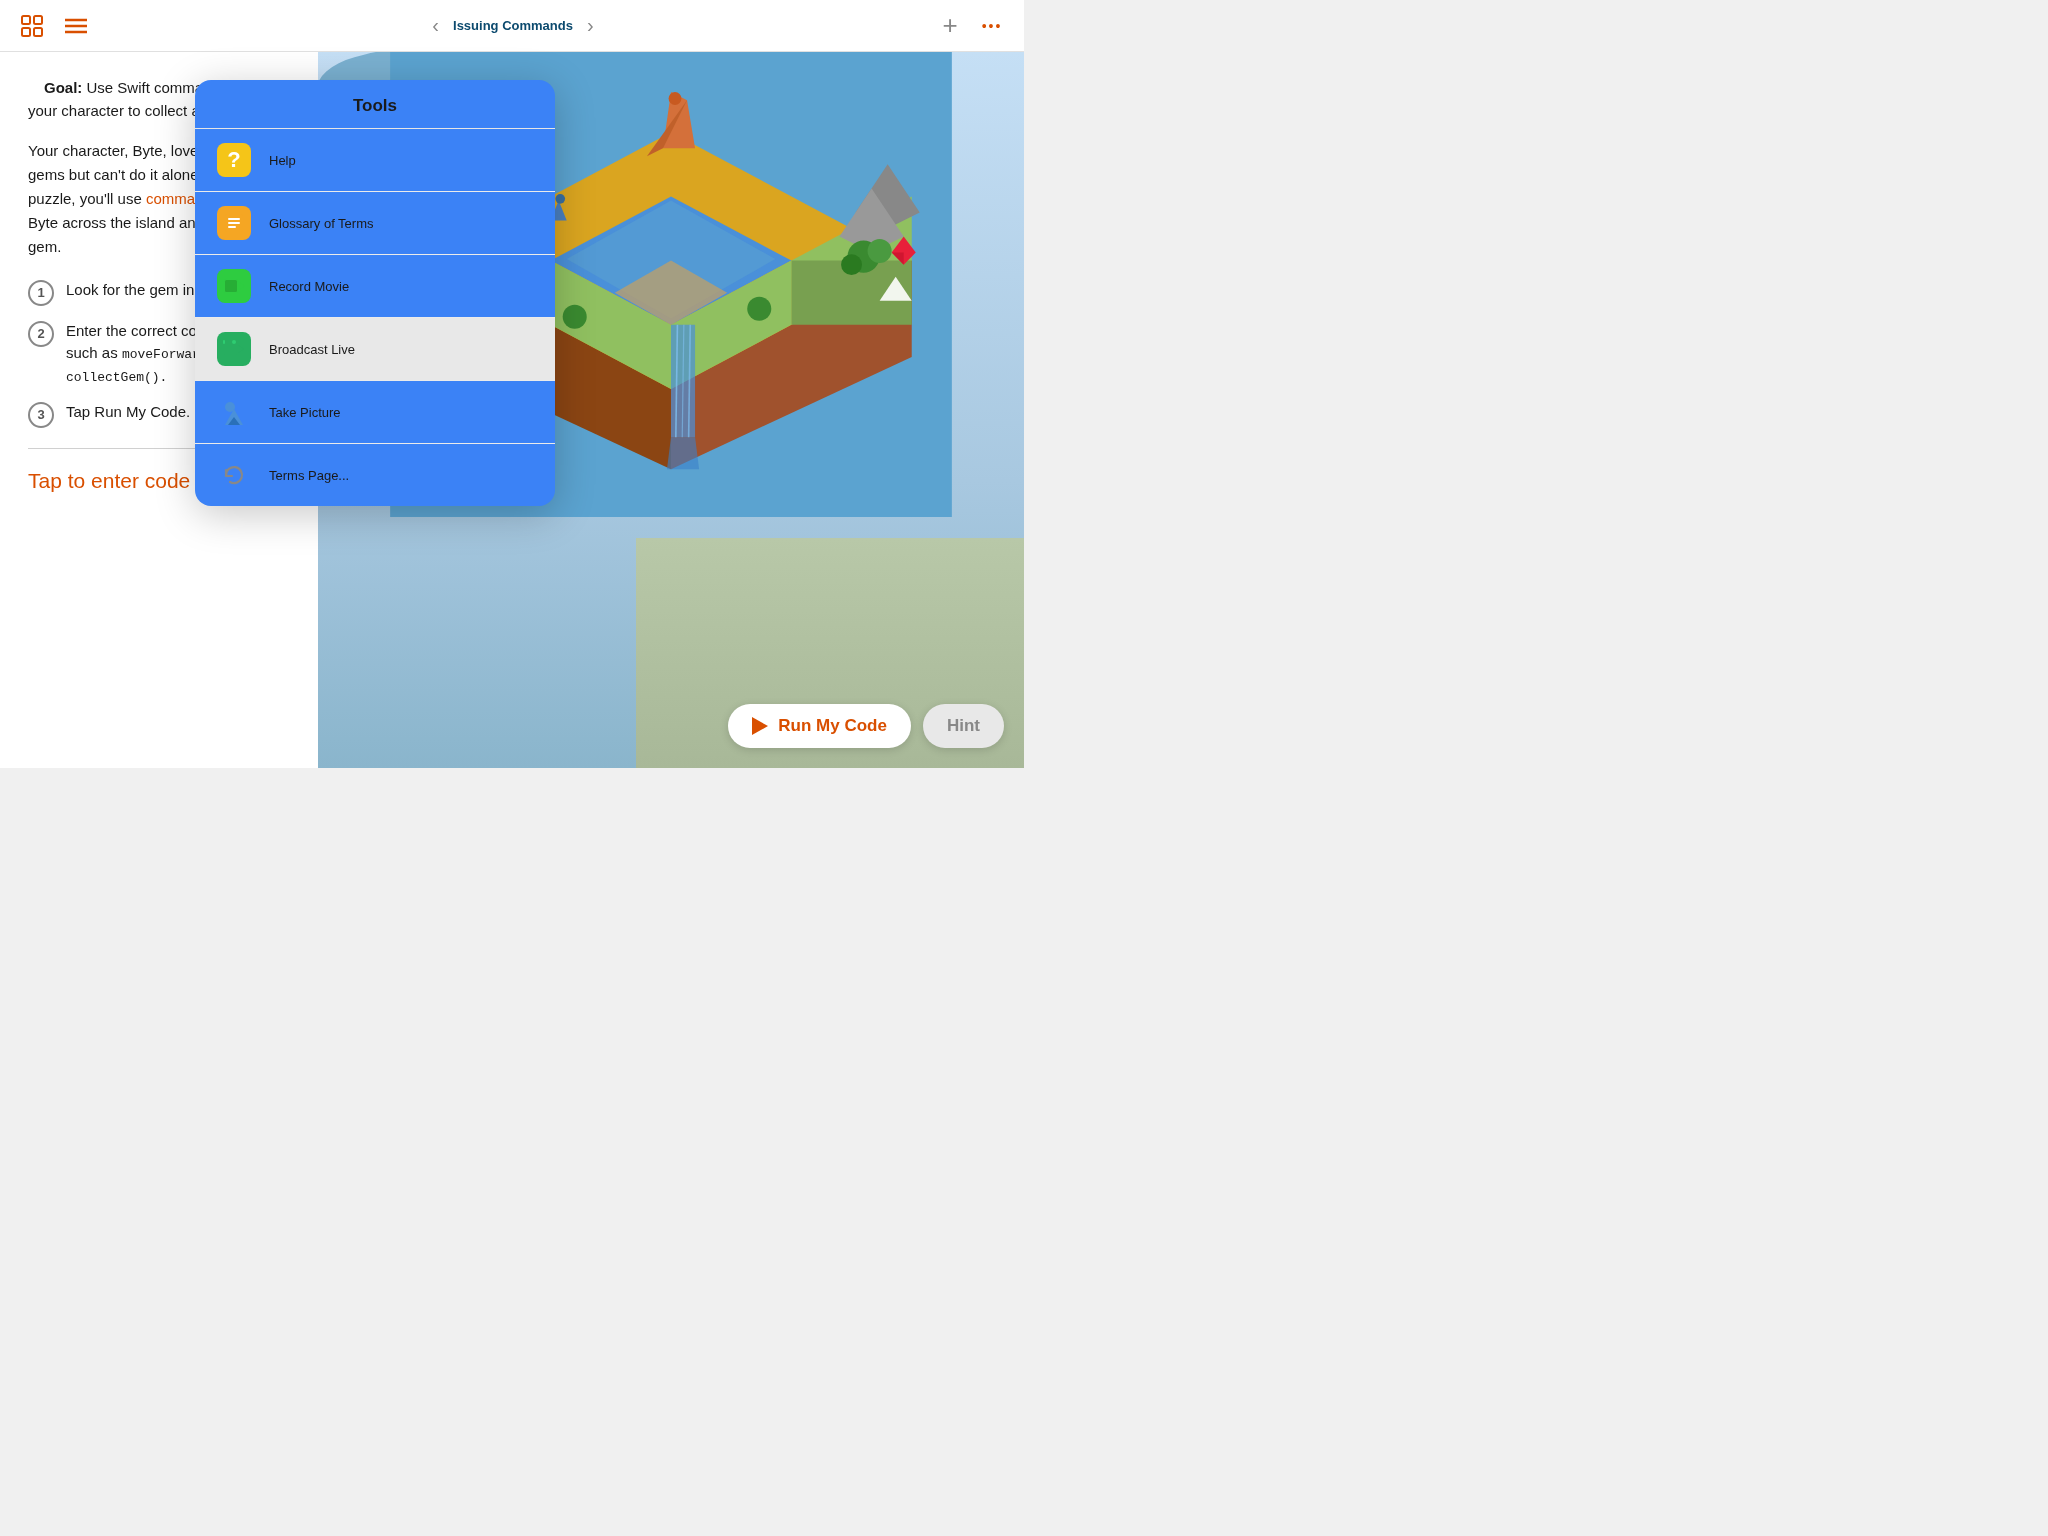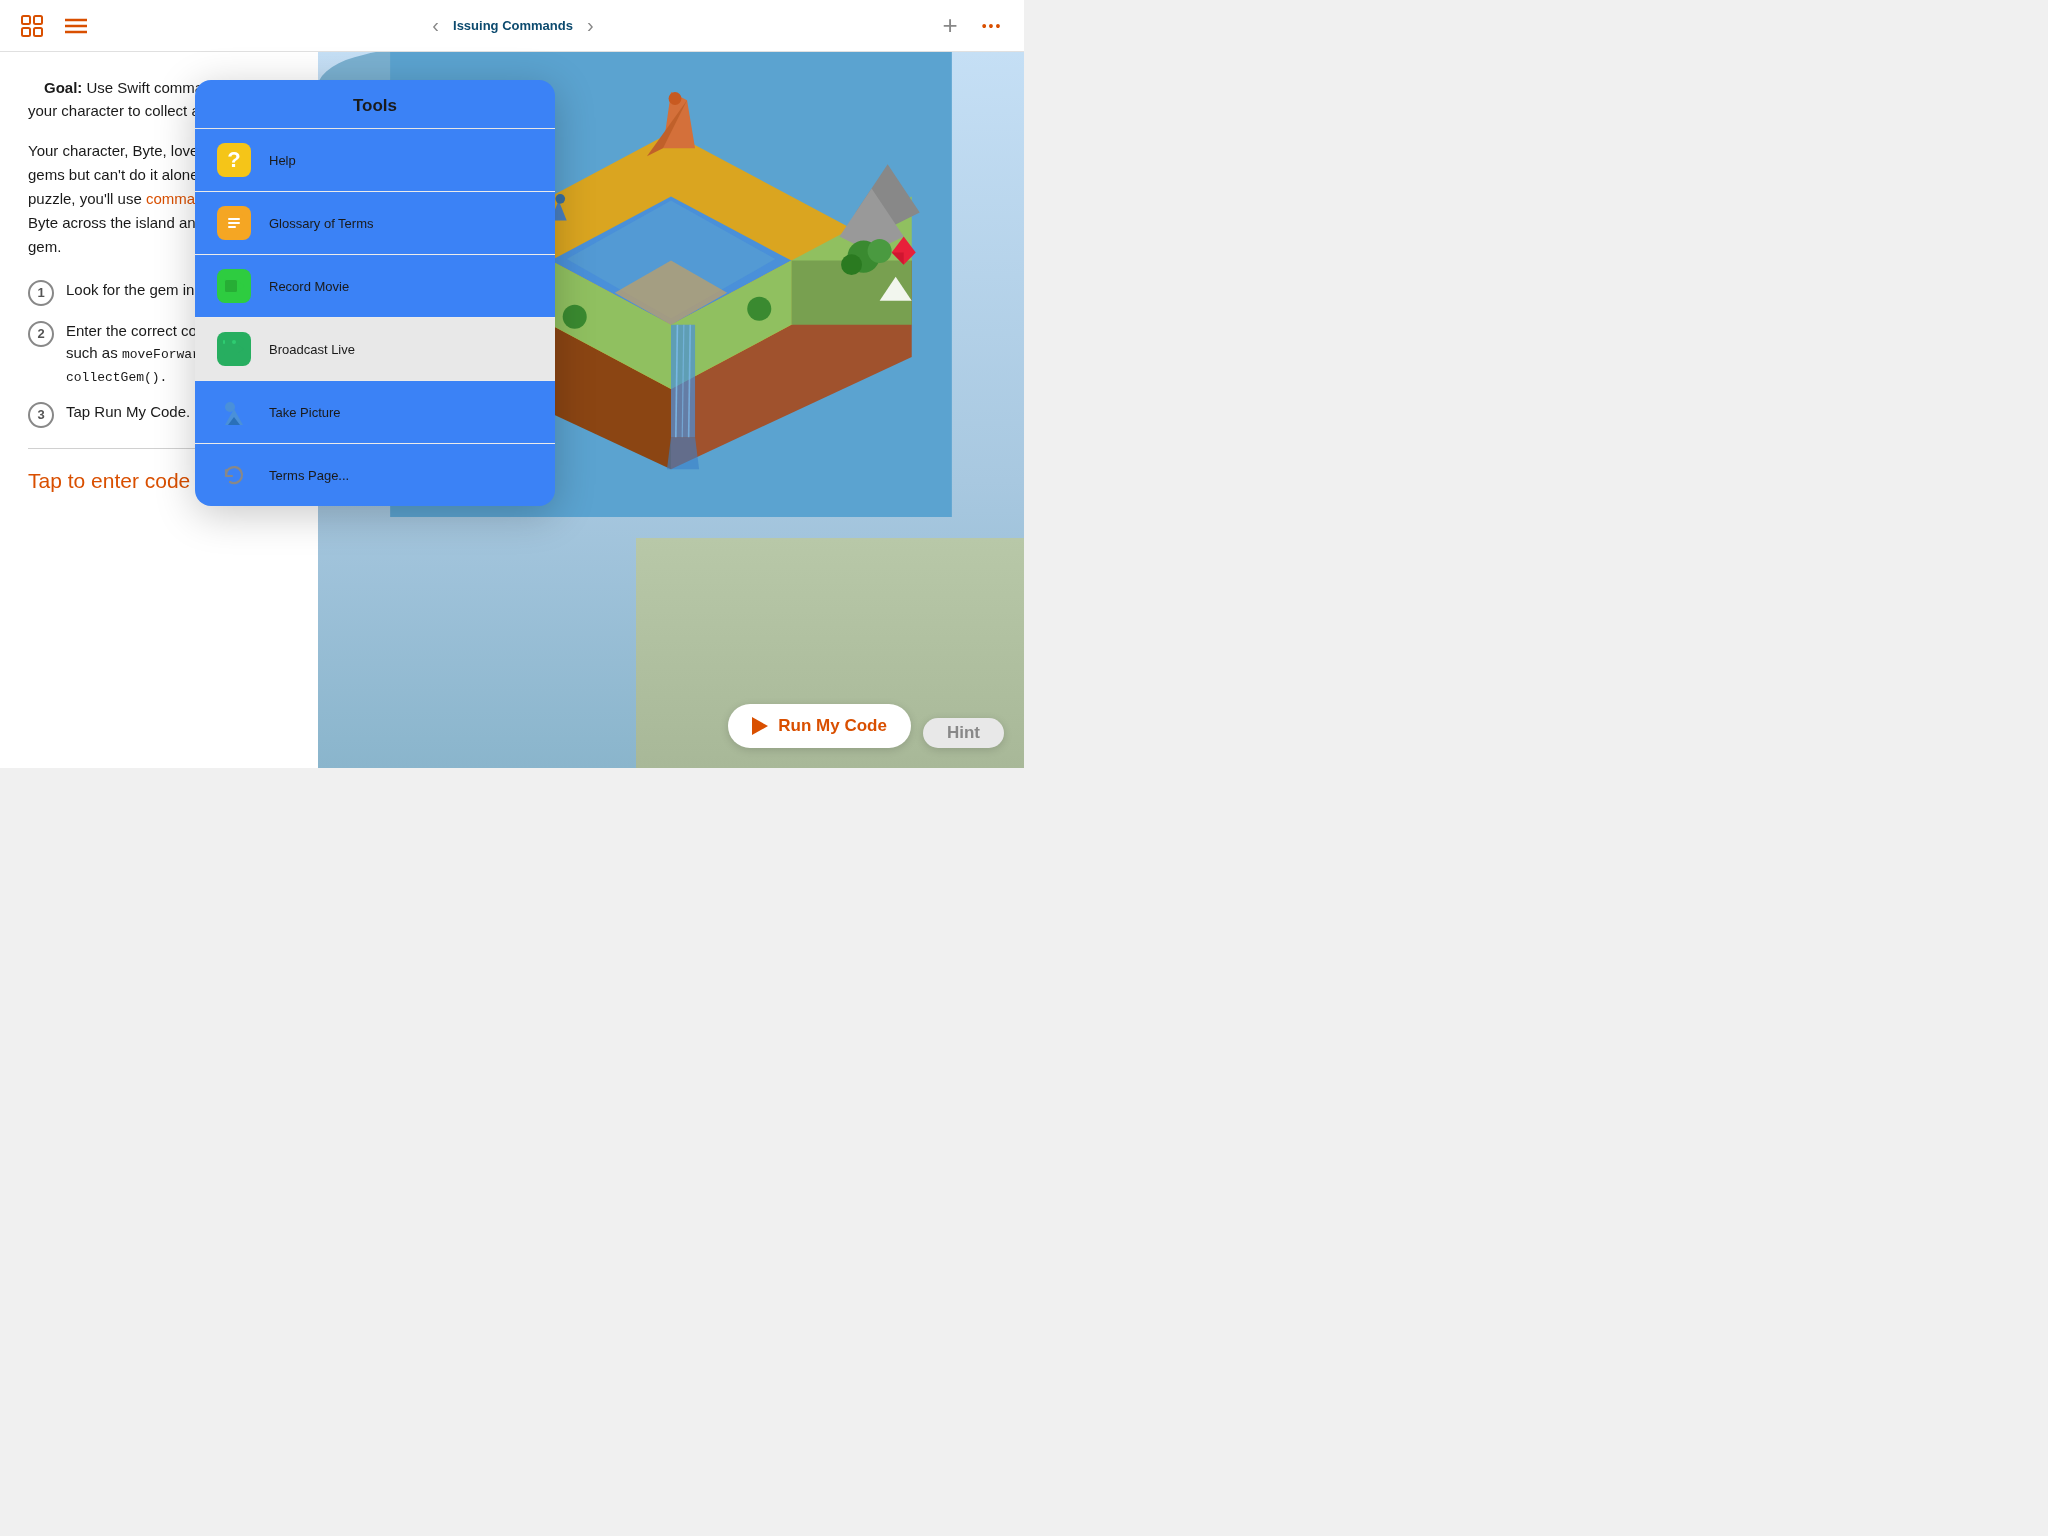--- a/index.html
+++ b/index.html
@@ -194,21 +194,21 @@
       background: linear-gradient(180deg, #b8c8a8 0%, #a8b898 100%);
     }
 
     
     .bottom-buttons {
       position: absolute;
       bottom: 20px;
       right: 20px;
       display: flex;
       gap: 12px;
-      align-items: flex-end;
+      align-items: flex-start;
     }
 
     .run-btn {
       background: #fff;
       border: none;
       border-radius: 28px;
       padding: 12px 24px;
       display: flex;
       align-items: center;
       gap: 10px;
@@ -224,21 +224,21 @@
       height: 0;
       border-top: 9px solid transparent;
       border-bottom: 9px solid transparent;
       border-left: 16px solid #d94f00;
     }
 
     .hint-btn {
       background: #e8e8e8;
       border: none;
       border-radius: 28px;
-      padding: 5px 24px;
+      padding: 12px 24px;
       font-size: 17px;
       font-weight: 600;
       color: #888;
       cursor: pointer;
       box-shadow: 0 2px 8px rgba(0,0,0,0.15);
     }
 
     
     .overlay-backdrop {
       position: absolute;

